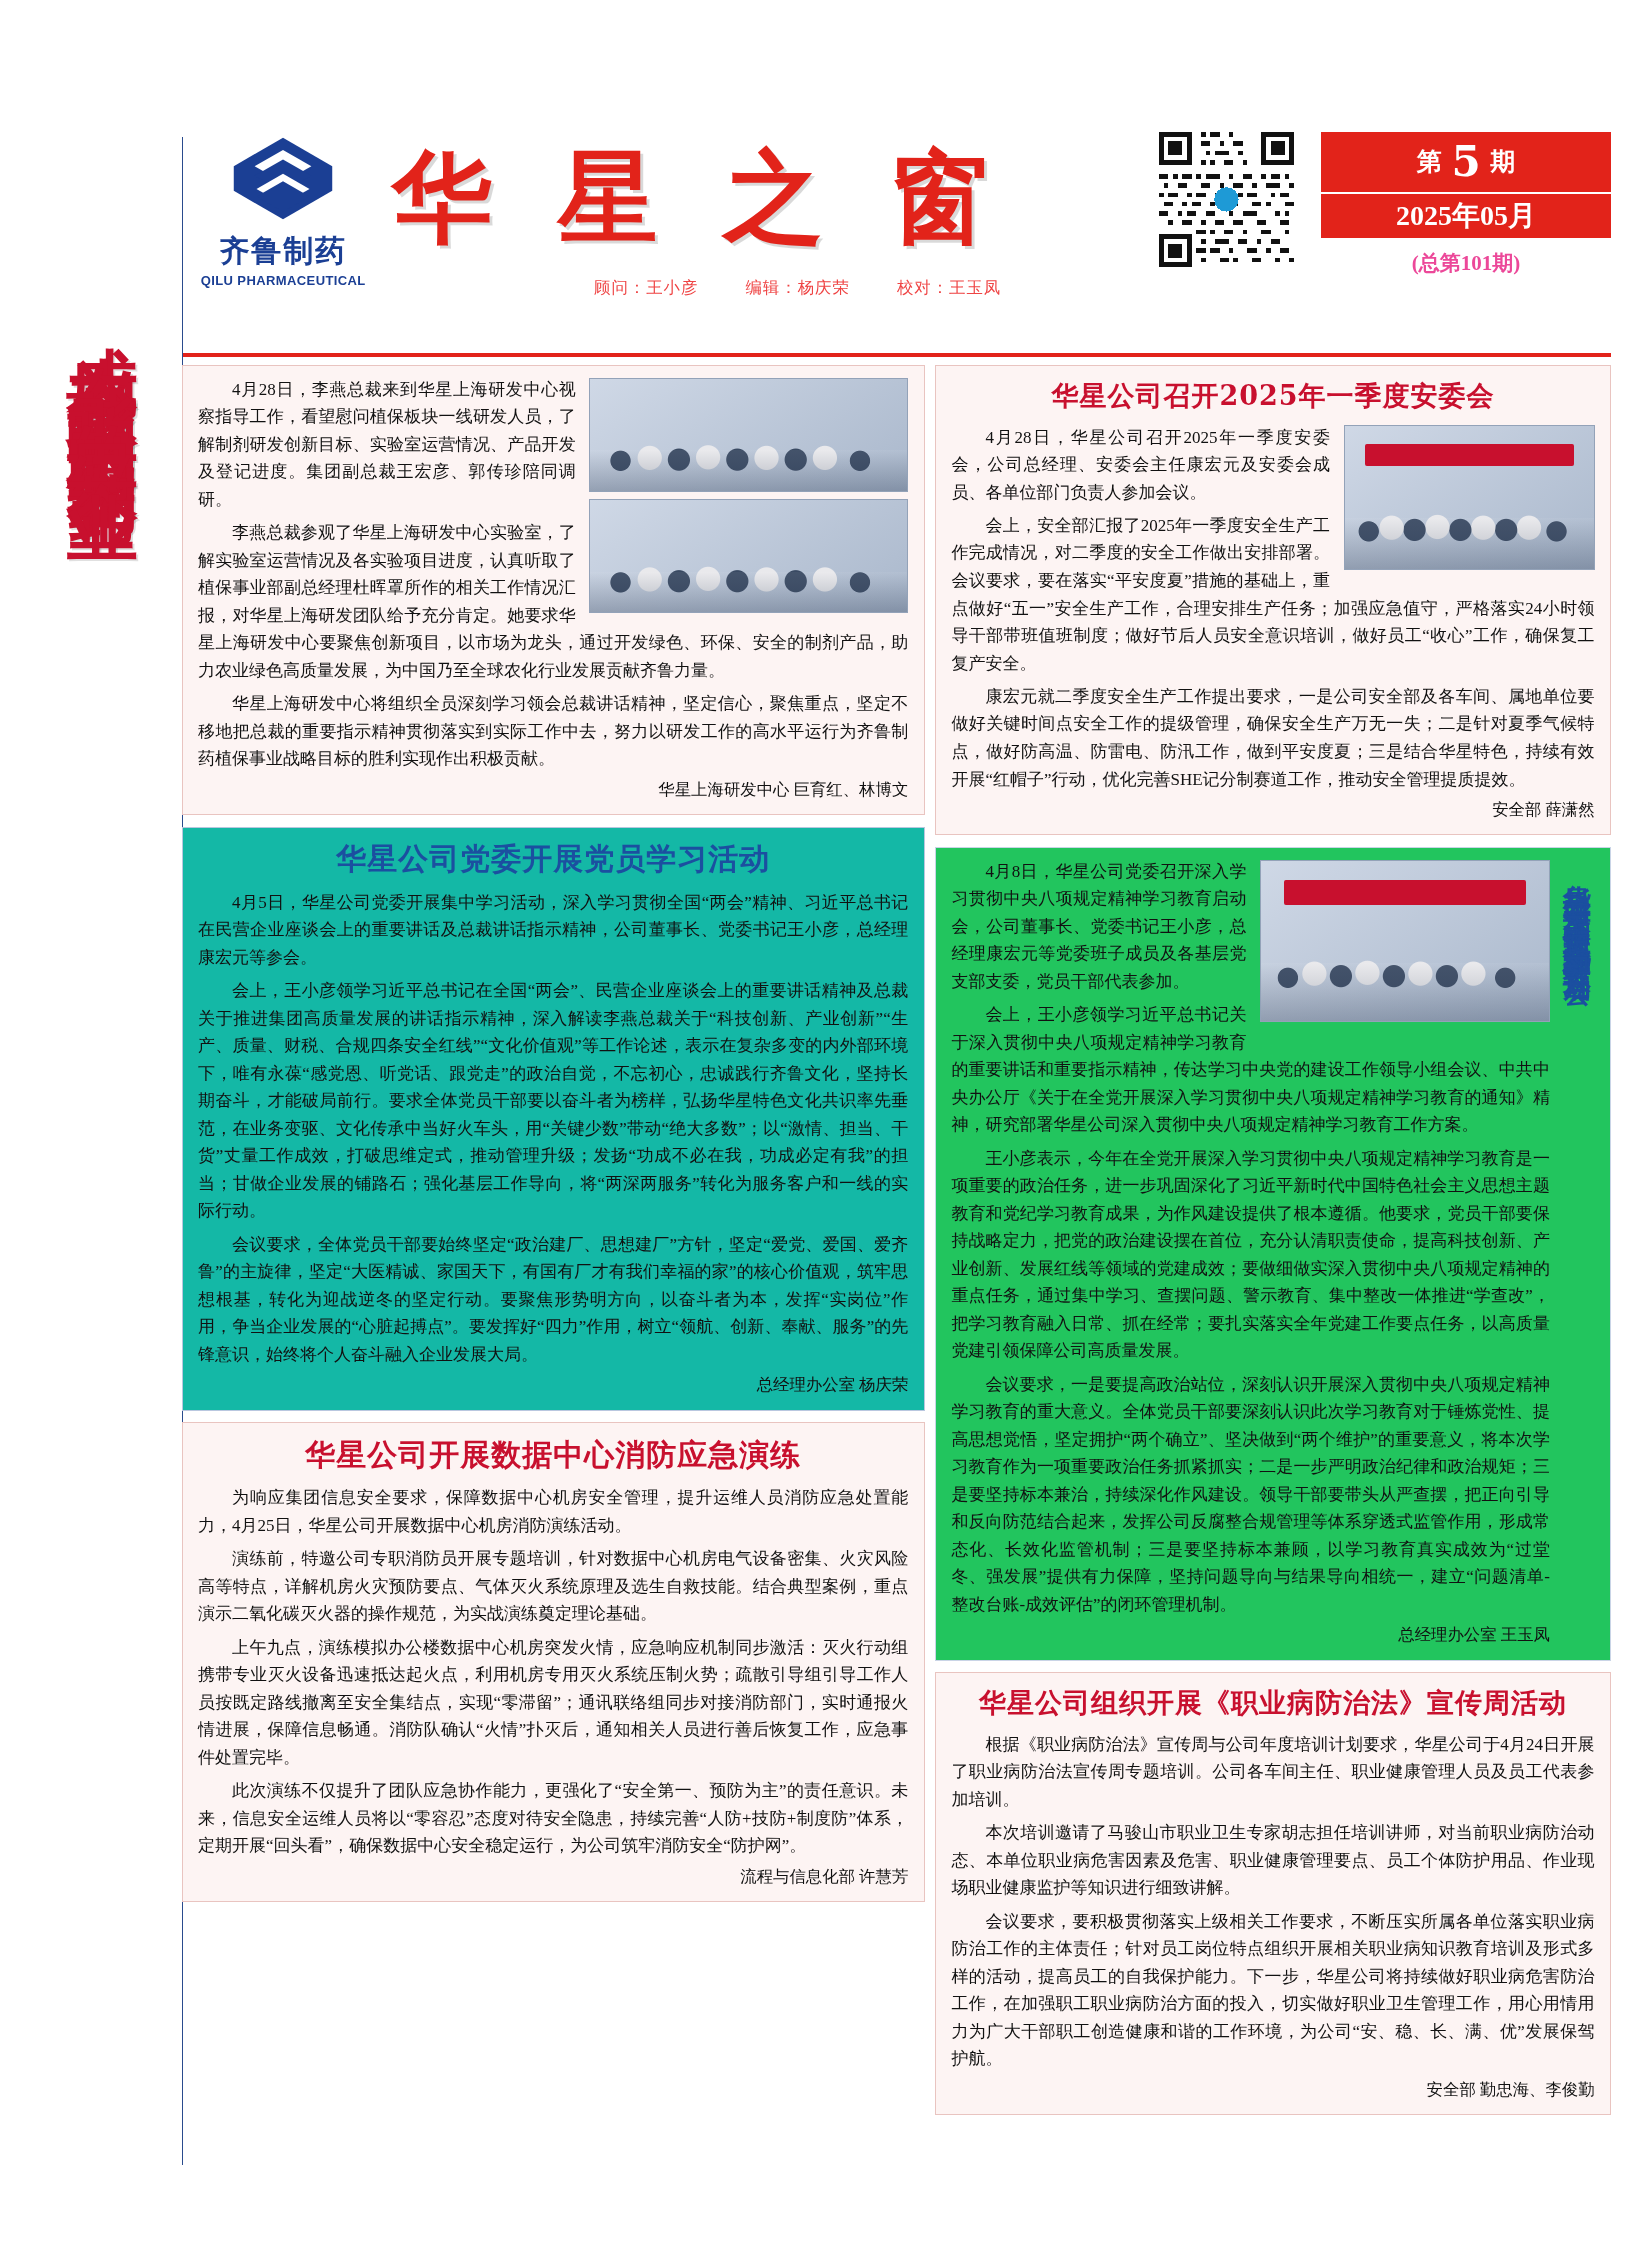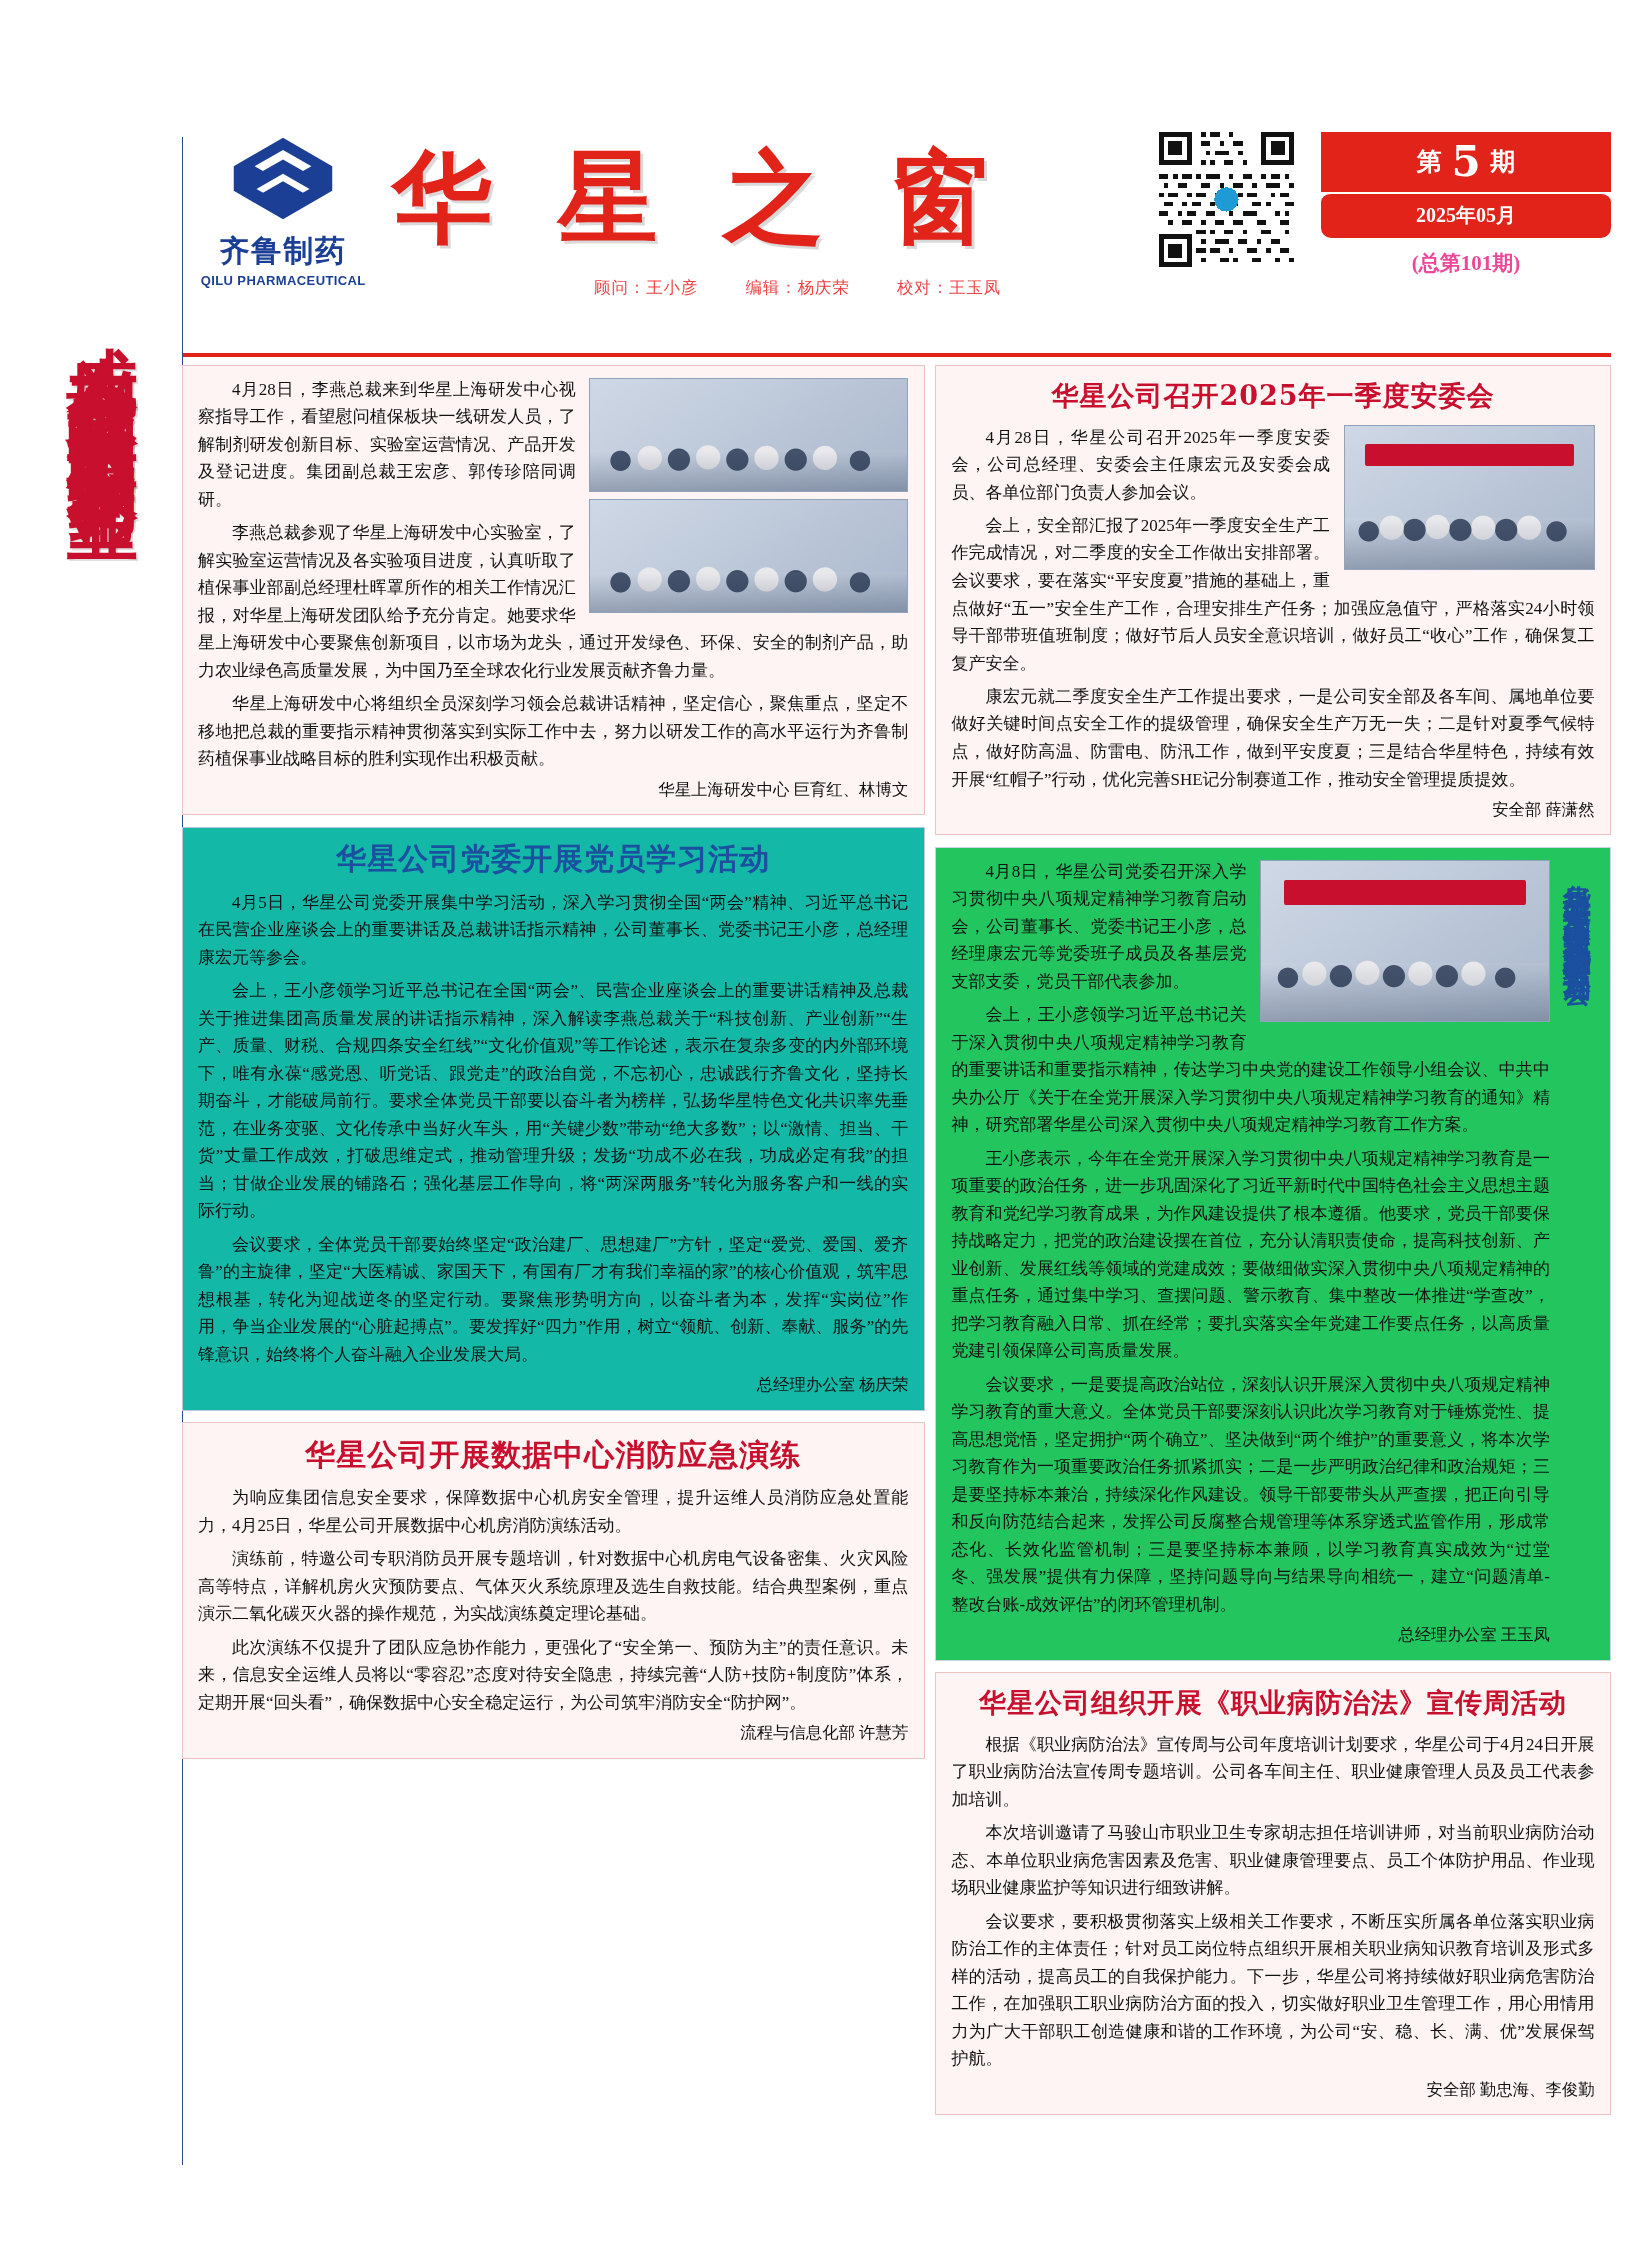--- a/index.html
+++ b/index.html
@@ -128,24 +128,23 @@
   }
   .issue-top .lbl { font-size: 25px; }
   .issue-top .num { font-size: 42px; margin: 0 9.7px; }
   .issue-date {
     background: #e2231a;
     color: #fff;
     height: 46px;
     display: flex;
     align-items: center;
     justify-content: center;
-    font-size: 20px;
+    font-size: 28px;
     font-weight: bold;
     border-top: 2.9px solid #fff;
-    border-radius: 10px;
   }
   .issue-total {
     color: #ec4899;
     font-size: 21px;
     text-align: center;
     margin-top: 11.6px;
     font-weight: bold;
   }
 
   .rule-red {
@@ -443,20 +442,21 @@
         <p>会议要求，全体党员干部要始终坚定“政治建厂、思想建厂”方针，坚定“爱党、爱国、爱齐鲁”的主旋律，坚定“大医精诚、家国天下，有国有厂才有我们幸福的家”的核心价值观，筑牢思想根基，转化为迎战逆冬的坚定行动。要聚焦形势明方向，以奋斗者为本，发挥“实岗位”作用，争当企业发展的“心脏起搏点”。要发挥好“四力”作用，树立“领航、创新、奉献、服务”的先锋意识，始终将个人奋斗融入企业发展大局。</p>
       </div>
       <div class="byline">总经理办公室  杨庆荣</div>
     </div>
 
     <div class="panel pink">
       <div class="headline red">华星公司开展数据中心消防应急演练</div>
       <div class="body-text">
         <p>为响应集团信息安全要求，保障数据中心机房安全管理，提升运维人员消防应急处置能力，4月25日，华星公司开展数据中心机房消防演练活动。</p>
         <p>演练前，特邀公司专职消防员开展专题培训，针对数据中心机房电气设备密集、火灾风险高等特点，详解机房火灾预防要点、气体灭火系统原理及选生自救技能。结合典型案例，重点演示二氧化碳灭火器的操作规范，为实战演练奠定理论基础。</p>
+        <p>上午九点，演练模拟办公楼数据中心机房突发火情，应急响应机制同步激活：灭火行动组携带专业灭火设备迅速抵达起火点，利用机房专用灭火系统压制火势；疏散引导组引导工作人员按既定路线撤离至安全集结点，实现“零滞留”；通讯联络组同步对接消防部门，实时通报火情进展，保障信息畅通。消防队确认“火情”扑灭后，通知相关人员进行善后恢复工作，应急事件处置完毕。</p>
         <p>此次演练不仅提升了团队应急协作能力，更强化了“安全第一、预防为主”的责任意识。未来，信息安全运维人员将以“零容忍”态度对待安全隐患，持续完善“人防+技防+制度防”体系，定期开展“回头看”，确保数据中心安全稳定运行，为公司筑牢消防安全“防护网”。</p>
       </div>
       <div class="byline">流程与信息化部  许慧芳</div>
     </div>
 
   </div>
 
   <div class="col-right">
 
     <div class="panel pink">

